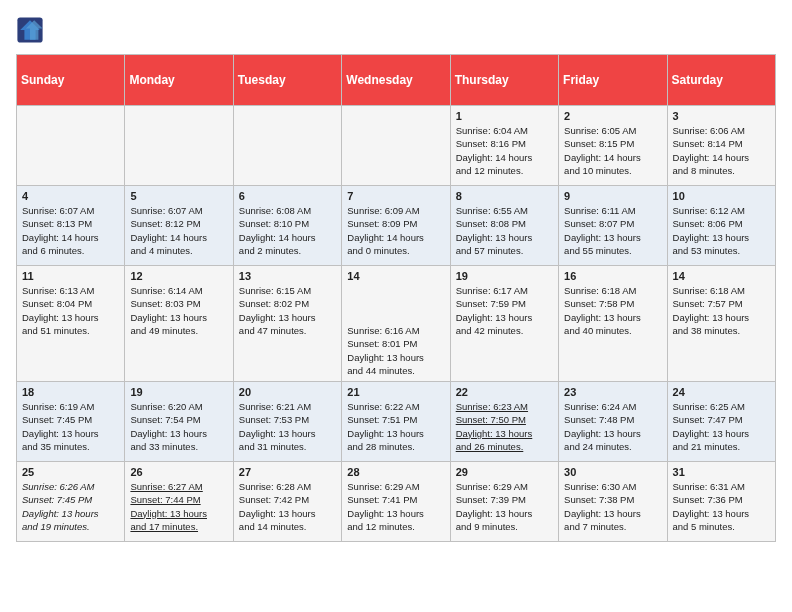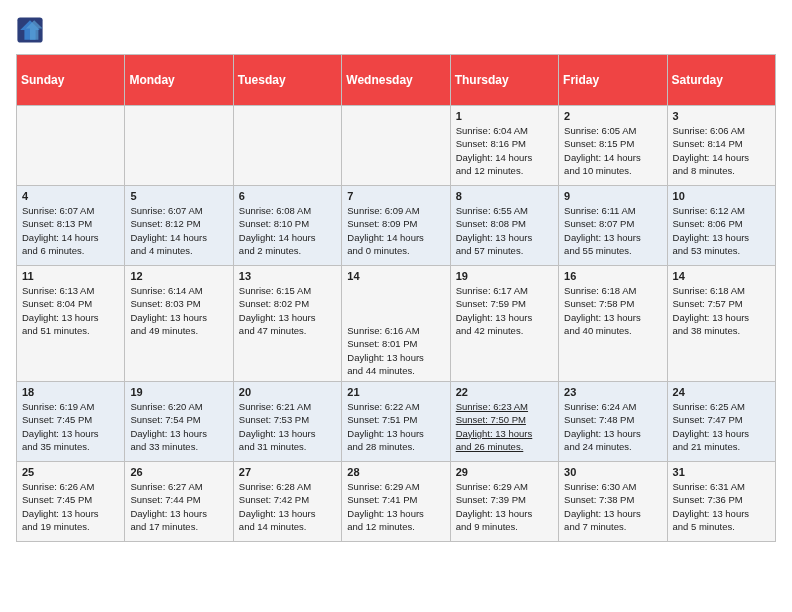--- a/index.html
+++ b/index.html
@@ -286,28 +286,28 @@
           <span class="day-number">24</span>
           <div class="cell-content" style="white-space: pre-line;">Sunrise: 6:25 AM
 Sunset: 7:47 PM
 Daylight: 13 hours
 and 21 minutes.</div>
         </td>
       </tr>
       <tr>
         <td>
           <span class="day-number">25</span>
-          <div class="cell-content" style="white-space: pre-line;">Sunrise: 6:26 AM
+          <div class="cell-content" style="white-space: pre-line; font-style: italic;">Sunrise: 6:26 AM
 Sunset: 7:45 PM
 Daylight: 13 hours
 and 19 minutes.</div>
         </td>
         <td>
           <span class="day-number">26</span>
-          <div class="cell-content" style="white-space: pre-line;">Sunrise: 6:27 AM
+          <div class="cell-content" style="white-space: pre-line; text-decoration: underline;">Sunrise: 6:27 AM
 Sunset: 7:44 PM
 Daylight: 13 hours
 and 17 minutes.</div>
         </td>
         <td>
           <span class="day-number">27</span>
           <div class="cell-content" style="white-space: pre-line;">Sunrise: 6:28 AM
 Sunset: 7:42 PM
 Daylight: 13 hours
 and 14 minutes.</div>

